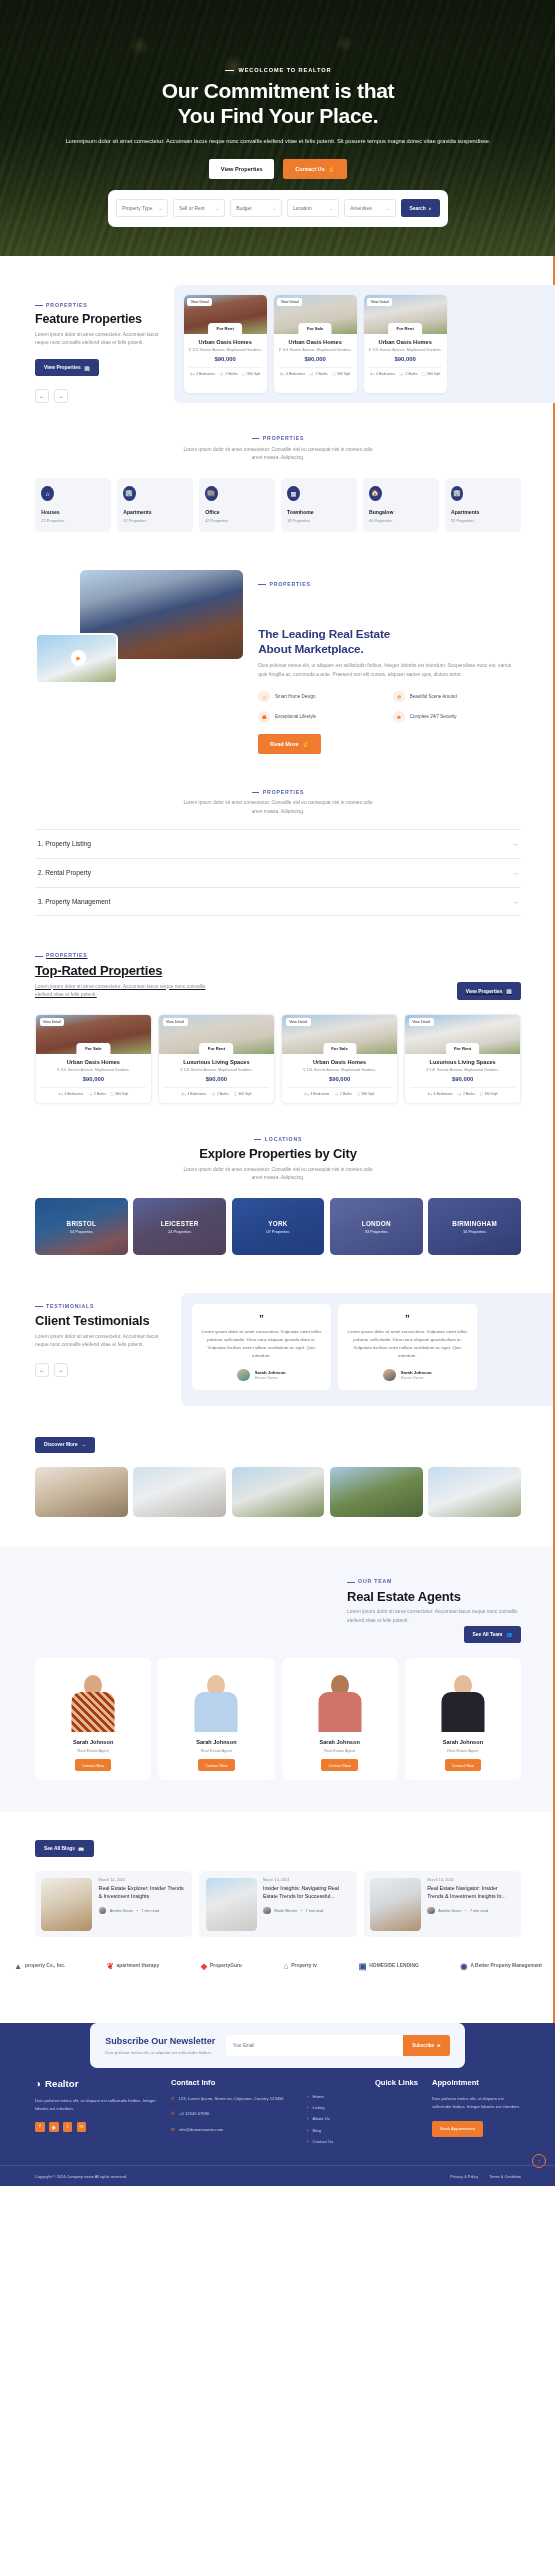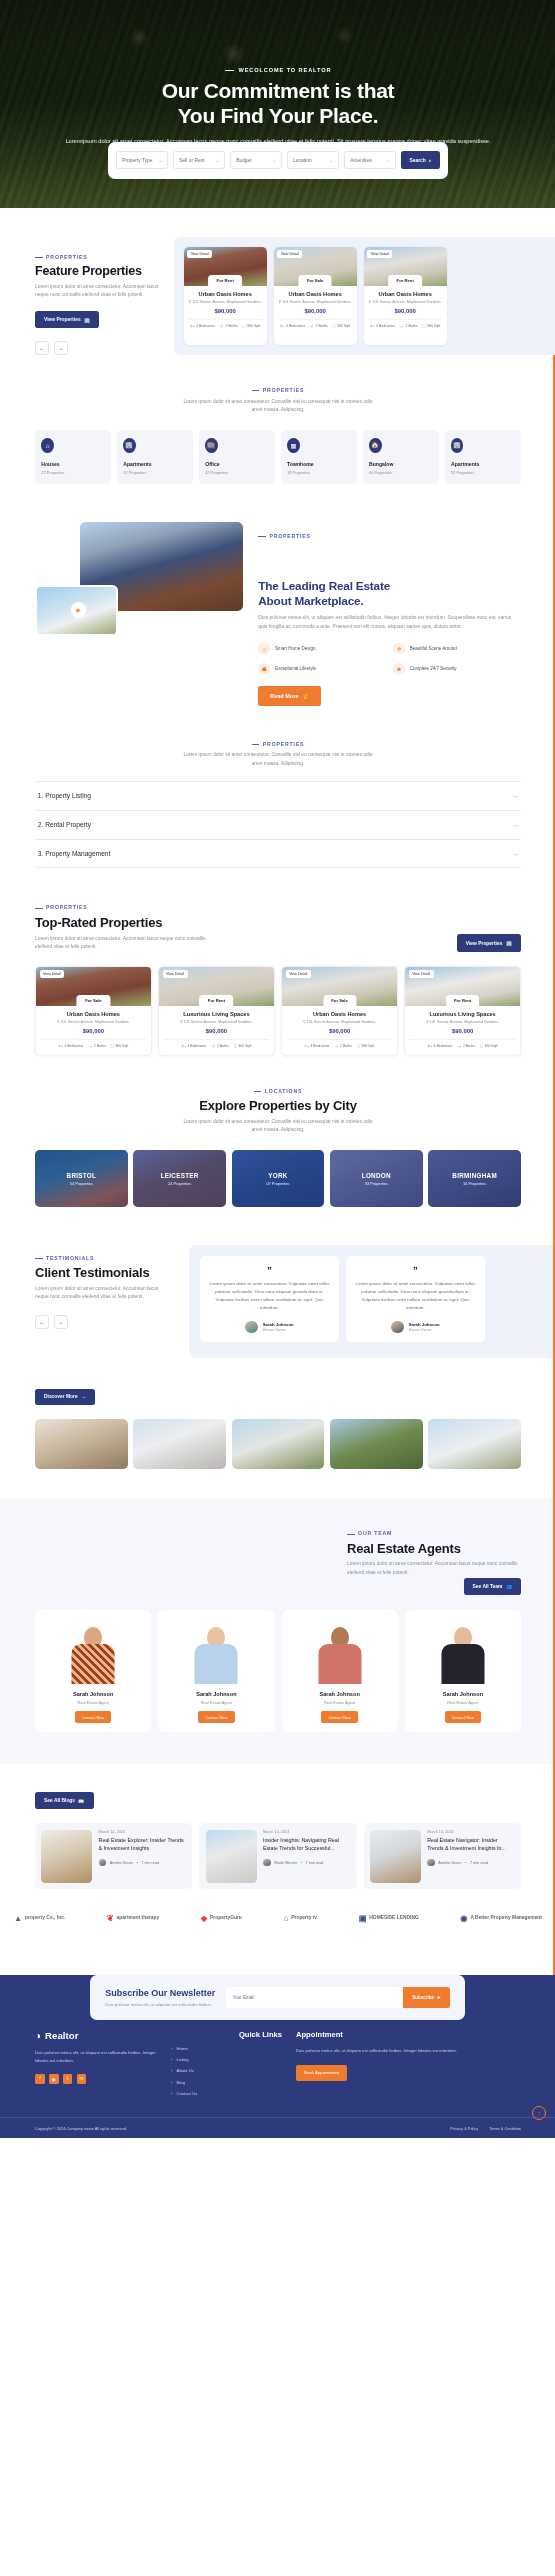--- a/index.html
+++ b/index.html
@@ -6,21 +6,21 @@
   body {
     width:556px; background:#fff;
     font-family:"Liberation Sans", sans-serif;
     color:#1c1c28; overflow-x:hidden;
   }
   .wrap { width:556px; position:relative; }
   .container { width:486px; margin:0 auto; }
 
   
   .hero {
-    position:relative; height:208px; width:556px; overflow:hidden;
+    position:relative; height:256px; width:556px; overflow:hidden;
     background:
       radial-gradient(circle at 25% 18%, rgba(255,214,130,.55) 0 1.4px, rgba(0,0,0,0) 9.7px),
       radial-gradient(circle at 42% 26%, rgba(255,214,130,.6) 0 1.4px, rgba(0,0,0,0) 11px),
       radial-gradient(circle at 62% 17%, rgba(255,226,150,.45) 0 1.4px, rgba(0,0,0,0) 9px),
       linear-gradient(180deg,#18200f 0%, #223018 22%, #1b2a14 48%, #3f4a27 72%, #5c6b33 88%, #6c7a3a 100%);
   }
   .hero:before{
     content:""; position:absolute; inset:0;
     background:
       repeating-linear-gradient(108deg, rgba(34,54,24,.55) 0 3.5px, rgba(18,30,12,.55) 3.5px 7.6px),
@@ -118,39 +118,39 @@
   .fl span.t{ font-size:4.5px; color:#4e5260; }
 
   
   .accwrap{ padding:28px 0 7px; }
   .acc{ margin-top:12.5px; border-top:0.7px solid #e7e9ef;}
   .accrow{ display:flex; justify-content:space-between; align-items:center; padding:10.4px 2.8px; border-bottom:0.7px solid #e7e9ef; font-size:6.6px; color:#2b2b36;}
   .accrow .ar{ color:#8b8f9c; font-size:6.3px;}
 
   
   .toprated{ padding:29px 0 0;}
-  .tr-head{ display:flex; justify-content:space-between; align-items:flex-end;}
+  .tr-head{ display:flex; justify-content:space-between; align-items:flex-end;text-decoration:underline;}
   .tr-grid{ display:flex; gap:6.3px; margin-top:14px;}
   .tr-grid .pcard{ flex:1; width:auto; border:0.7px solid #eef0f4;}
 
   
   .cities{ padding:32px 0 7px;}
   .citygrid{ display:flex; gap:5.6px; margin-top:15.3px;}
   .citycard{ flex:1; height:57px; border-radius:4.9px; position:relative; overflow:hidden; display:flex; align-items:center; justify-content:center; flex-direction:column;}
   .citycard:before{content:"";position:absolute;inset:0;background:linear-gradient(180deg,rgba(45,58,124,.55),rgba(45,58,124,.45));}
   .cc1{background:linear-gradient(160deg,#1b6f9e 0%,#2f86ab 40%,#c86a3a 78%,#8f4f2c 100%);}
   .cc2{background:linear-gradient(160deg,#8e93c4 0%,#7a5a55 45%,#6a4640 100%);}
   .cc3{background:linear-gradient(160deg,#2f6fc2 0%,#1e4f96 50%,#16407c 100%);}
   .cc4{background:linear-gradient(160deg,#9aa1c9 0%,#6f7aa4 45%,#4a5682 100%);}
   .cc5{background:linear-gradient(160deg,#6e7bad 0%,#4d5a8d 50%,#33406b 100%);}
   .cname{ position:relative; z-index:2; color:#fff; font-weight:700; font-size:6.3px; letter-spacing:0.3px;}
   .ccount{ position:relative; z-index:2; color:#eef0f8; font-size:3.9px; margin-top:2.1px;}
 
   
-  .testi{ display:flex; padding:31px 0 0 35px; gap:8px;}
+  .testi{ display:flex; padding:31px 0 0 35px; gap:0;}
   .testi-left{ width:146px; padding-top:9.7px;}
   .testi-right{ flex:1; background:#eef2fb; border-radius:7px 0 0 7px; padding:11px 0 15.3px 11px; display:flex; gap:7px; overflow:hidden;}
   .tcardq{ width:139px; background:#fff; border-radius:4.9px; padding:9.7px 9px 9px; text-align:center; flex:none;}
   .qm{ font-size:9.7px; color:#1c1c28; font-weight:700; line-height:.8;}
   .tq{ font-size:4.4px; color:#6d7180; line-height:1.85; margin-top:6.3px;}
   .tauth{ display:flex; align-items:center; justify-content:center; gap:4.9px; margin-top:8.3px;}
   .av{ width:12.5px;height:12.5px;border-radius:50%;}
   .av1{background:linear-gradient(150deg,#d9b79c,#3f8f86);}
   .av2{background:linear-gradient(150deg,#e0bda0,#585858);}
   .tn{ font-size:4.3px; font-weight:600; text-align:left;}
@@ -826,20 +826,35 @@
                 <span>Realtor</span>
               </div>
             <div class="fdesc">Duis pulvinar metus elit, ut aliquam est sollicitudin finibus. Integer lobortis est interdum.</div>
             <div class="socials">
               <div class="soc">f</div>
               <div class="soc">◉</div>
               <div class="soc">t</div>
               <div class="soc">in</div>
             </div>
           </div>
+          <div class="fcol2">
+            <div class="fh">Contact Info</div>
+            <div class="fitem">
+                <span class="ic">⚲</span>
+                <span>123, Lorem Ipsum, Street no, Cityname, Country 123456</span>
+              </div>
+            <div class="fitem">
+                <span class="ic">✆</span>
+                <span>+0 12345 67890</span>
+              </div>
+            <div class="fitem">
+                <span class="ic">✉</span>
+                <span>info@domainname.com</span>
+              </div>
+          </div>
           <div class="fcol3">
             <div class="fh">Quick Links</div>
             <div class="qlink">
                 <span>›</span>
                 <span>Home</span>
               </div>
             <div class="qlink">
                 <span>›</span>
                 <span>Listing</span>
               </div>

